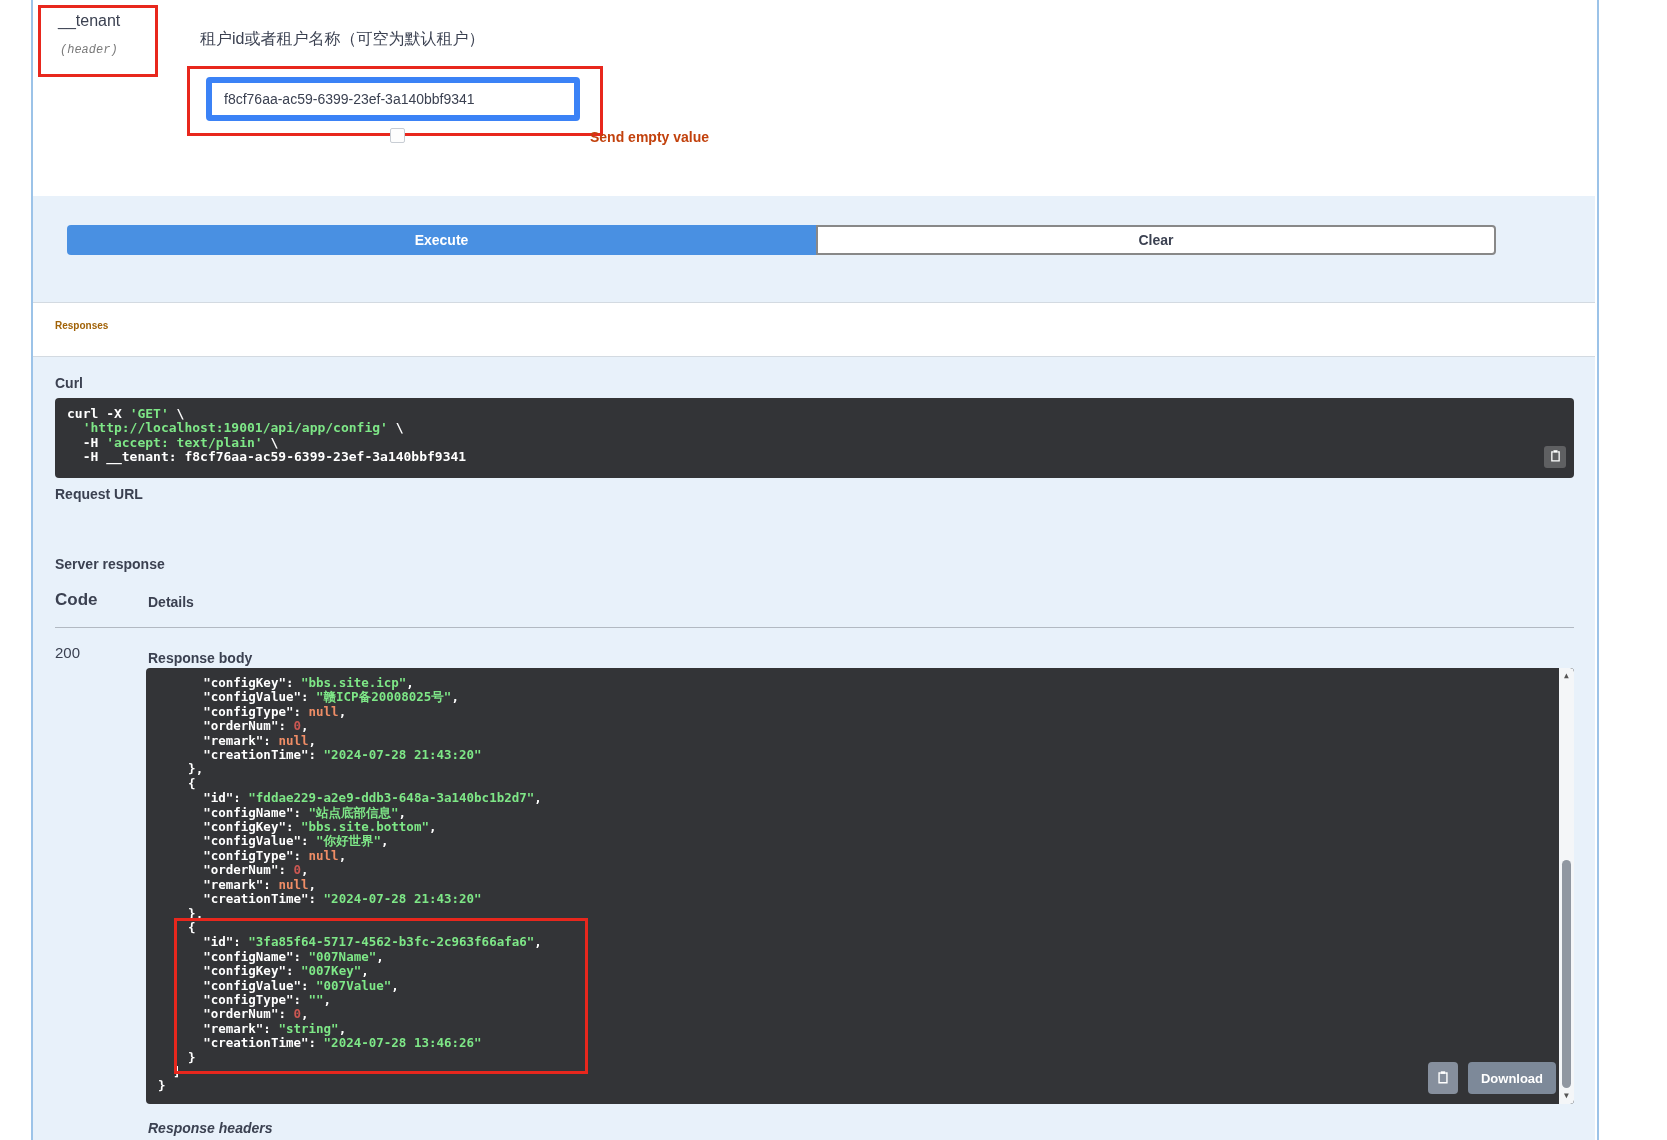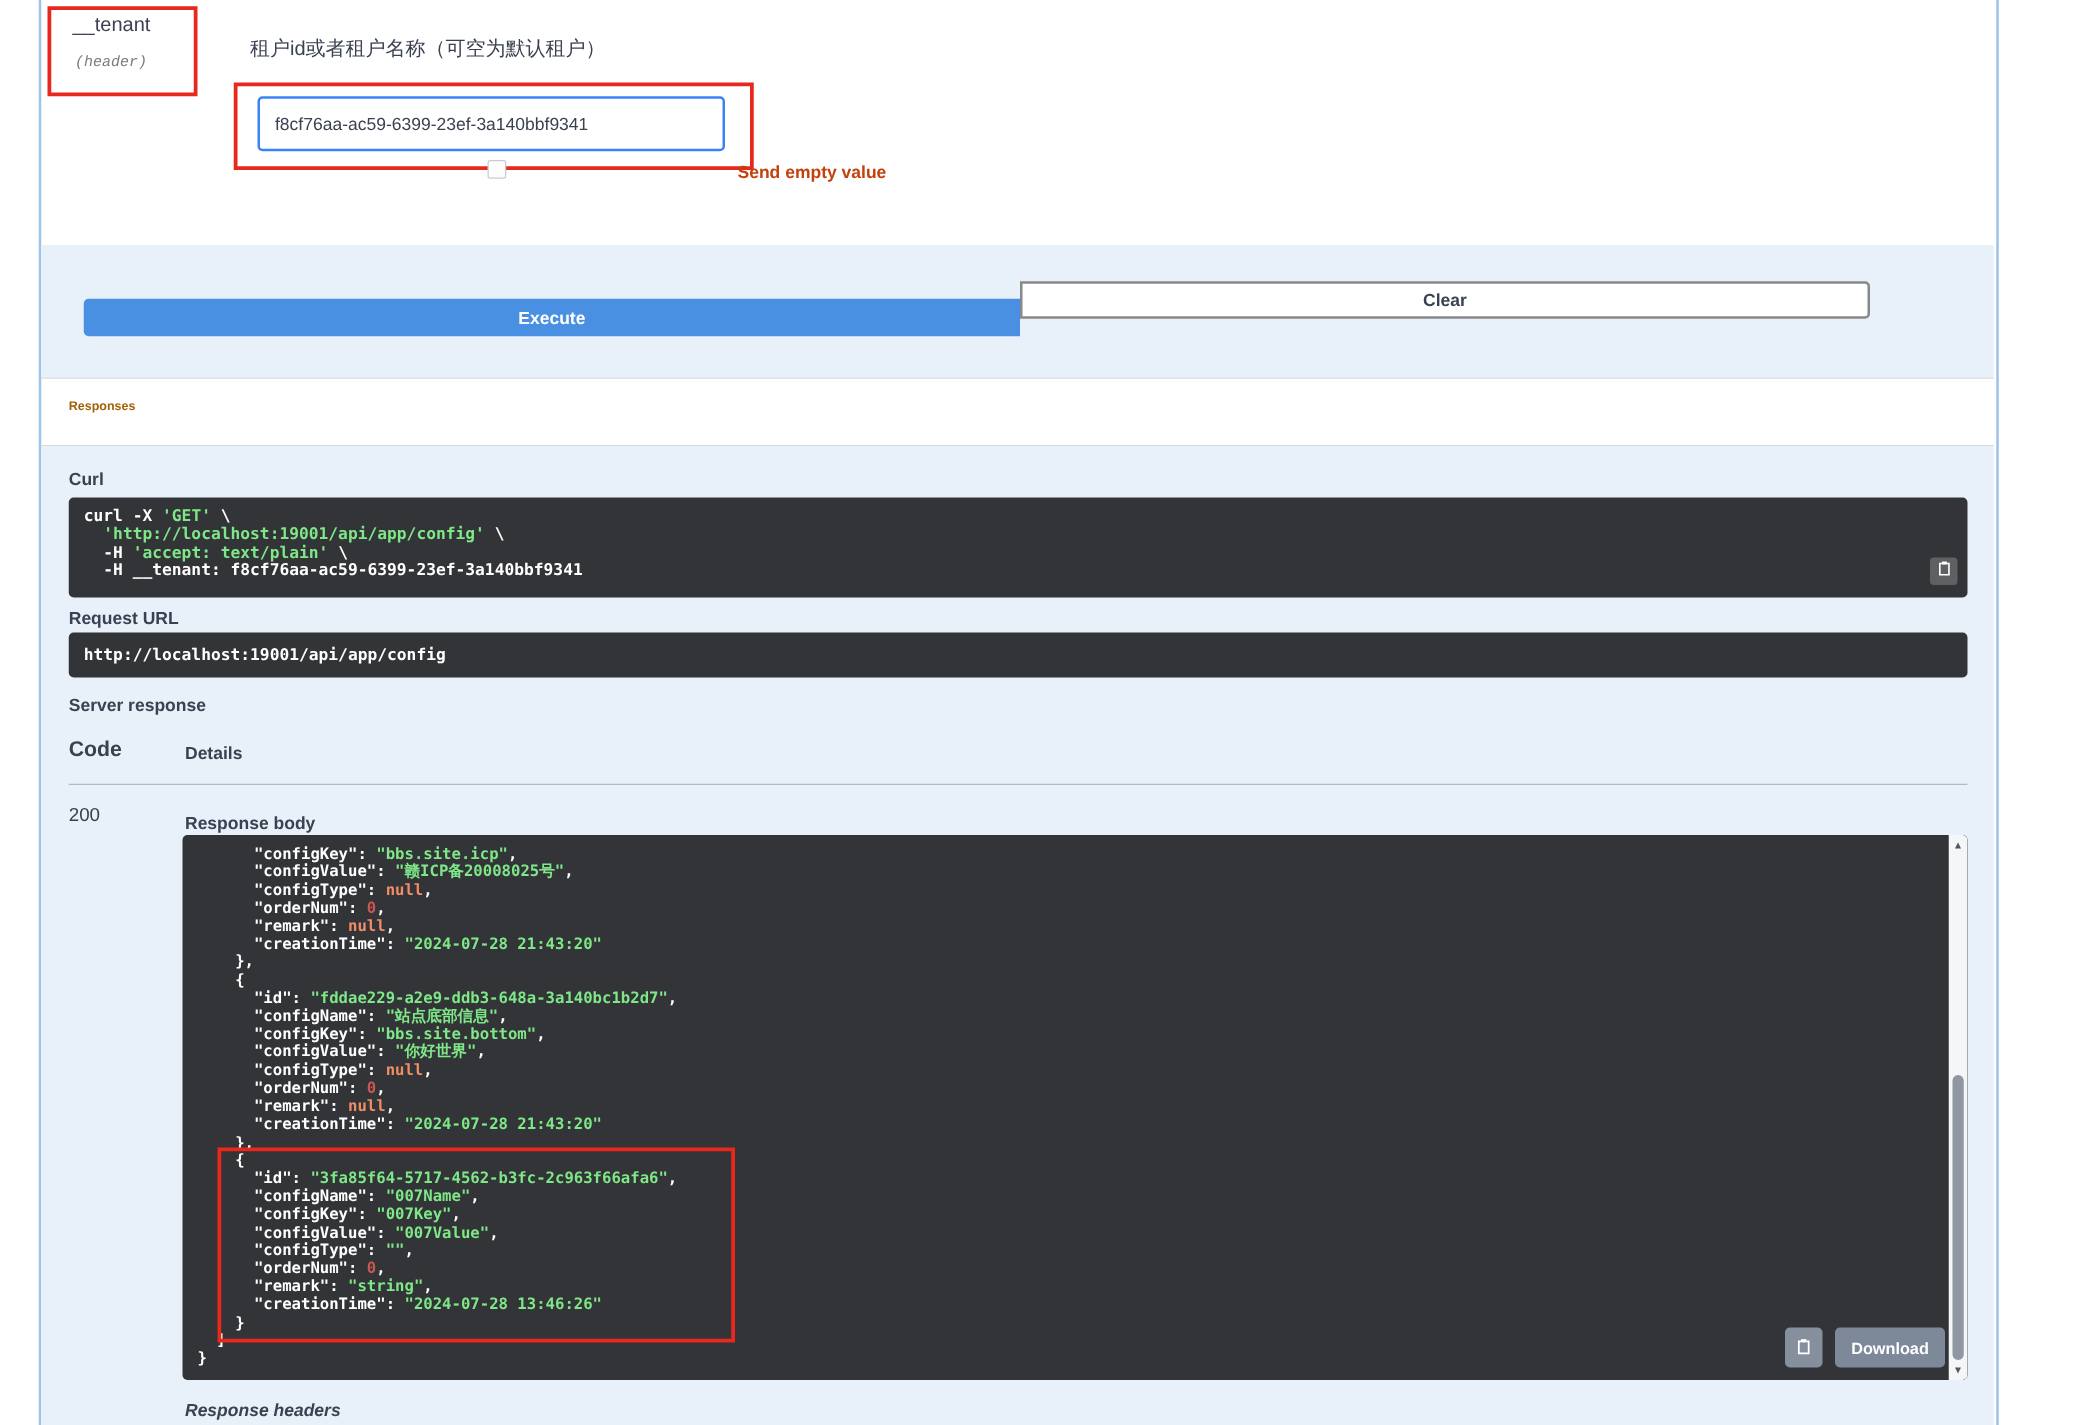--- a/index.html
+++ b/index.html
@@ -9,21 +9,21 @@
   
   .opblock-frame{left:31px;top:0;width:1564px;height:1140px;
                  border-left:2px solid #9cc3e8;border-right:2px solid #9cc3e8;}
   .band{left:33px;width:1562px;background:#e8f1fa;}
   .hline{height:1px;left:33px;width:1562px;background:#d3dae1;}
   
   .param-name{font-size:16px;font-weight:500;color:#3b4151;}
   .param-in{font-size:12px;font-style:italic;color:#7a7a7a;font-family:"Liberation Mono",monospace;}
   .redbox{border:3px solid #e8271d;}
   .param-desc{font-size:16px;color:#3b4151;}
-  .param-input{box-sizing:border-box;width:374px;height:44px;background:#fff;border:2px solid #3b82f6;
+  .param-input{box-sizing:border-box;width:374px;height:44px;background:#fff;border:6px solid #3b82f6;
                border-radius:4px;font-size:14px;color:#3b4151;padding:0 12px;outline:none;
                font-family:"Liberation Sans",sans-serif;}
   .checkbox{width:13px;height:13px;background:#fdfdfd;border:1px solid #c8cdd4;border-radius:2px;}
   .send-empty{font-size:14px;font-weight:bold;color:#c2410c;}
   
   .btn{box-sizing:border-box;display:flex;align-items:center;justify-content:center;
        font-size:14px;font-weight:bold;cursor:pointer;}
   .btn-execute{background:#4990e2;color:#fff;border:none;border-radius:4px 0 0 4px;}
   .btn-clear{background:#fff;color:#3b4151;border:2px solid #888;border-radius:0 4px 4px 0;}
   
@@ -68,21 +68,21 @@
 
   <div class="abs param-desc" style="left:200px;top:29px;">租户id或者租户名称（可空为默认租户）</div>
 
   <input class="abs param-input" style="left: 206px; top: 77px;" type="text" value="f8cf76aa-ac59-6399-23ef-3a140bbf9341">
   <div class="abs redbox" style="left:187px;top:66px;width:410px;height:64px;"></div>
 
   <div class="abs checkbox" style="left:390px;top:128px;"></div>
   <div class="abs send-empty" style="left:590px;top:129px;">Send empty value</div>
 
   <div class="abs band" style="top:196px;height:106px;"></div>
-  <button class="abs btn btn-execute" style="left:67px;top:225px;width:749px;height:30px;margin-top:14px;">Execute</button>
+  <button class="abs btn btn-execute" style="left:67px;top:225px;width:749px;height:30px;">Execute</button>
   <button class="abs btn btn-clear" style="left:816px;top:225px;width:680px;height:30px;">Clear</button>
   <div class="abs hline" style="top:302px;"></div>
 
   <div class="abs lbl-lg" style="left:55px;top:320px;">Responses</div>
   <div class="abs hline" style="top:356px;"></div>
 
   <div class="abs band" style="top:357px;height:783px;"></div>
 
   <div class="abs lbl" style="left:55px;top:375px;">Curl</div>
   <div class="abs codeblock curl-block" style="left:55px;top:398px;width:1519px;height:80px;">
@@ -94,23 +94,20 @@
   <div class="abs mini-copy" style="left:1544px;top:446px;">
     <span>
       <svg width="13" height="13" viewBox="0 0 16 16">
           <path fill="none" stroke="#ffffff" stroke-width="1.6" d="M5.5 3.5h-2v11h9v-11h-2"></path>
           <rect x="5.5" y="1.5" width="5" height="3" fill="#ffffff"></rect>
         </svg>
     </span>
   </div>
 
   <div class="abs lbl" style="left:55px;top:486px;">Request URL</div>
-  <div class="abs codeblock url-block" style="left:55px;top:506px;width:1519px;height:36px;">
-    <span>http://localhost:19001/api/app/config</span>
-  </div>
 
   <div class="abs lbl" style="left:55px;top:556px;">Server response</div>
   <div class="abs code-hdr" style="left:55px;top:590px;text-align:right;">Code</div>
   <div class="abs lbl" style="left:148px;top:594px;">Details</div>
   <div class="abs" style="left:55px;top:627px;width:1519px;height:1px;background:#b2b9c2;"></div>
 
   <div class="abs status-code" style="left:55px;top:644px;">200</div>
   <div class="abs lbl" style="left:148px;top:650px;">Response body</div>
 
   <div class="abs codeblock body-block" style="left:146px;top:668px;width:1428px;height:436px;">

